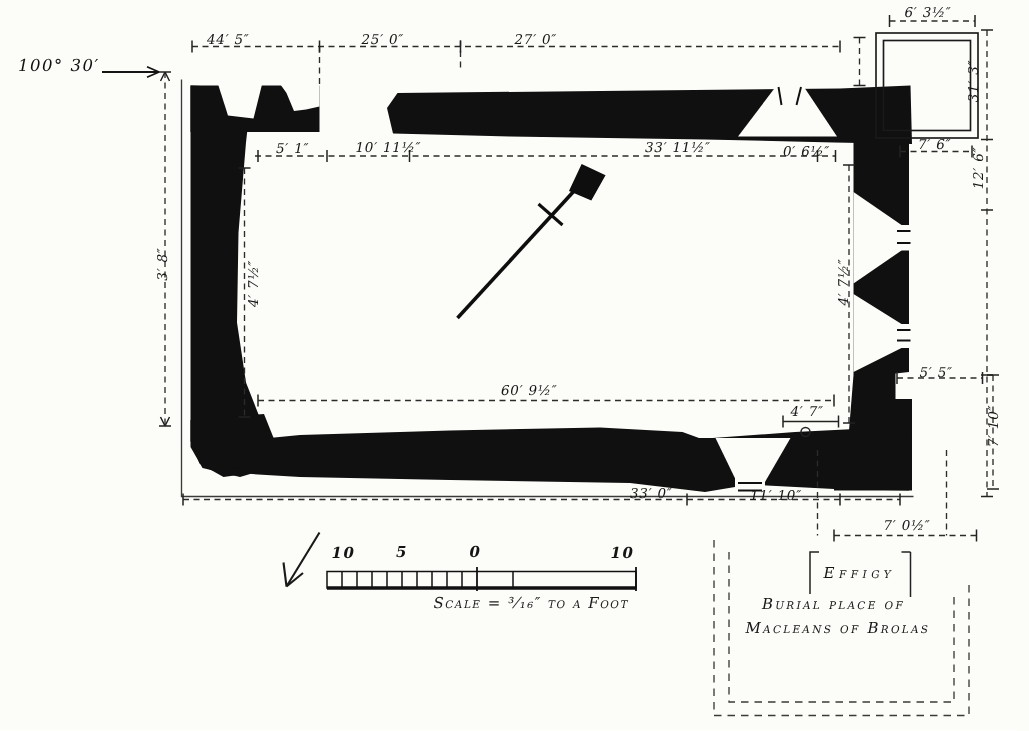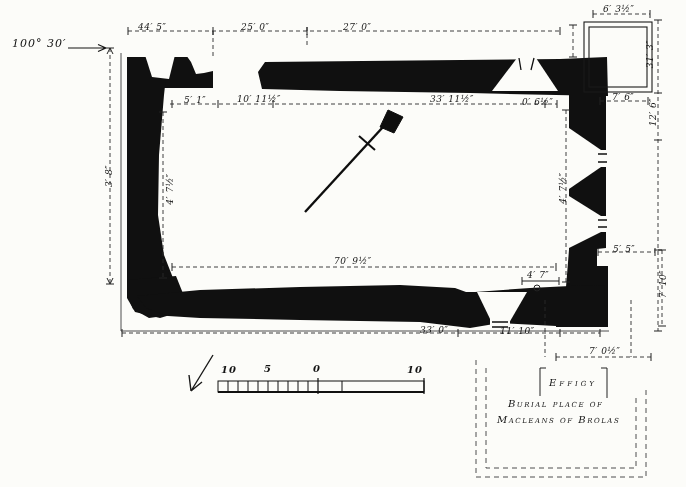--- a/index.html
+++ b/index.html
@@ -163,37 +163,38 @@
 
   <span class="dim" style="left:138px;top:22px">44′ 5″</span>
   <span class="dim" style="left:241px;top:22px">25′ 0″</span>
   <span class="dim" style="left:343px;top:22px">27′ 0″</span>
   <span class="dim" style="left:603px;top:4px">6′ 3½″</span>
   <span class="dim" style="left:184px;top:95px">5′ 1″</span>
   <span class="dim" style="left:237px;top:94px">10′ 11½″</span>
   <span class="dim" style="left:430px;top:94px">33′ 11½″</span>
   <span class="dim" style="left:522px;top:97px">0′ 6½″</span>
   <span class="dim" style="left:612px;top:92px">7′ 6″</span>
-  <span class="dim" style="left:334px;top:256px">70′ 9½″</span>
+  <span class="dim" style="left:334px;top:256px">60′ 9½″</span>
   <span class="dim" style="left:613px;top:244px">5′ 5″</span>
   <span class="dim" style="left:527px;top:270px">4′ 7″</span>
   <span class="dim" style="left:420px;top:325px">33′ 0″</span>
   <span class="dim" style="left:500px;top:326px">11′ 10″</span>
   <span class="dim" style="left:589px;top:346px">7′ 0½″</span>
 
   <span class="vdim" style="left:628px;top:49px">31′ 3″</span>
   <span class="vdim" style="left:631px;top:107px">12′ 6″</span>
   <span class="vdim" style="left:87px;top:171px">3′ 8″</span>
   <span class="vdim" style="left:148px;top:184px">4′ 7½″</span>
   <span class="vdim" style="left:541px;top:183px">4′ 7½″</span>
   <span class="vdim" style="left:641px;top:279px">7′ 10″</span>
 
   <span class="scale-num" style="left:221px;top:364px">10</span>
   <span class="scale-num" style="left:264px;top:363px">5</span>
   <span class="scale-num" style="left:313px;top:363px">0</span>
   <span class="scale-num" style="left:407px;top:364px">10</span>
 
+  <span class="caption" style="left:289px;top:397px">Scale = ³⁄₁₆″ to a Foot</span>
 
   <span class="annot" style="left:549px;top:377px;letter-spacing:3px">Effigy</span>
   <span class="annot" style="left:508px;top:398px">Burial place of</span>
   <span class="annot" style="left:497px;top:414px">Macleans of Brolas</span>
 
 </div>
 
 </body></html>

